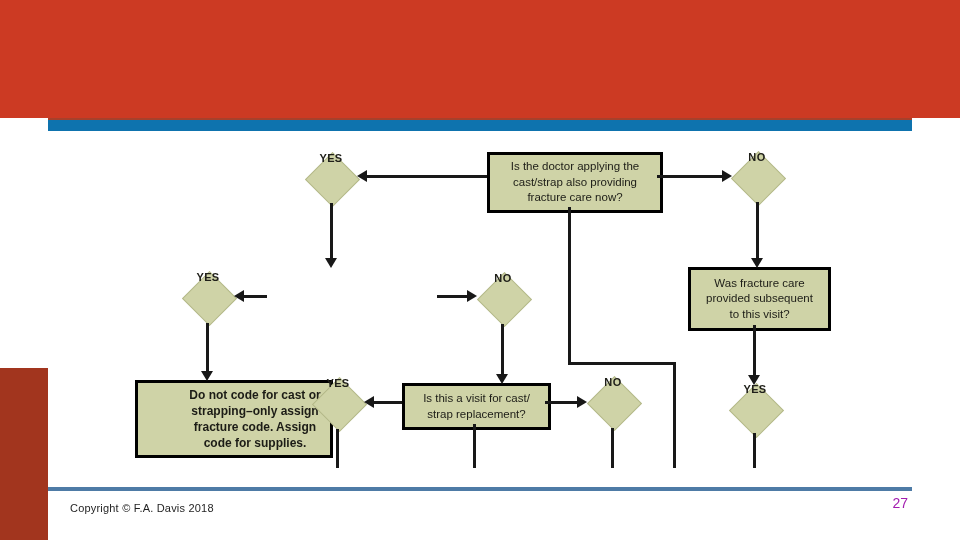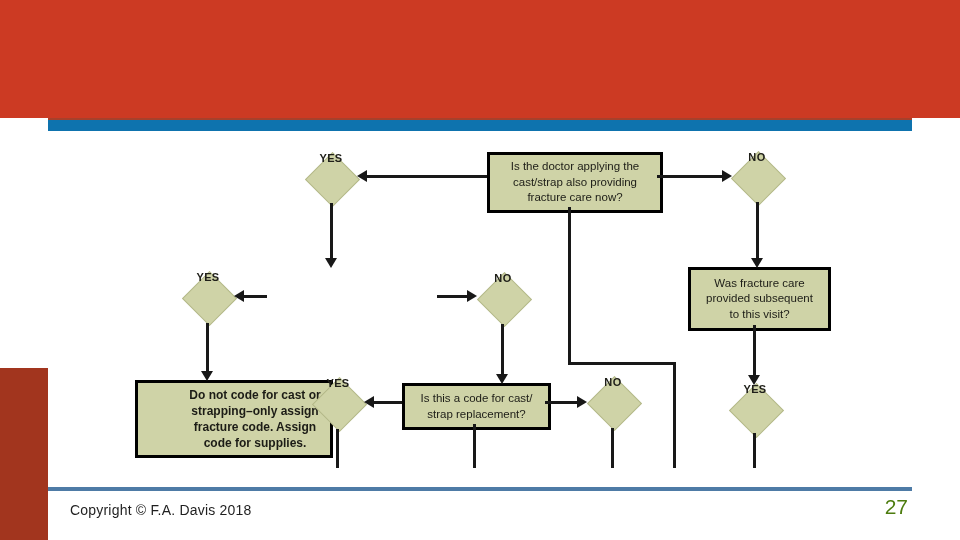--- a/index.html
+++ b/index.html
@@ -6,22 +6,22 @@
   .slide{position:relative;width:960px;height:540px;overflow:hidden;background:#ffffff;
          font-family:"Liberation Sans",sans-serif;}
   .abs{position:absolute;}
 
   
   .top-banner{left:0;top:0;width:960px;height:118px;background:#cc3a23;}
   .title-bar{left:48px;top:118px;width:864px;height:11px;background:#0e73ae;
              border-top:2px solid #a7402b;}
   .left-accent{left:0;top:368px;width:48px;height:172px;background:#a2351e;}
   .footer-rule{left:48px;top:487px;width:864px;height:4px;background:#4e7ba6;}
-  .copyright{left:70px;top:502px;font-size:14px;color:#1f1f1f;letter-spacing:.2px;}
-  .page-num{right:52px;top:495px;font-size:21px;color:#4d7c0f;}
+  .copyright{left:70px;top:502px;font-size:11px;color:#1f1f1f;letter-spacing:.2px;}
+  .page-num{right:52px;top:495px;font-size:14px;color:#a21caf;}
 
   
   .fc{position:absolute;inset:0;}
   .fc-box{position:absolute;background:#cfd3a7;border:3px solid #000000;
           display:flex;align-items:center;justify-content:center;text-align:center;
           color:#1c1c16;font-size:11.5px;line-height:15.5px;}
   .fc-box .txt{white-space:pre-line;}
   .fc-box.bold{font-weight:bold;font-size:12px;}
   .diamond{position:absolute;width:52px;height:52px;display:flex;align-items:flex-start;
            justify-content:center;}
@@ -60,21 +60,21 @@
 provided subsequent
 to this visit?</span>
     </div>
     <div class="fc-box bold" style="left:135px;top:380px;width:150px;height:72px;line-height:16px;padding-left:42px;">
       <span class="txt">Do not code for cast or
 strapping–only assign
 fracture code. Assign
 code for supplies.</span>
     </div>
     <div class="fc-box" style="left:402px;top:383px;width:143px;height:41px;">
-      <span class="txt">Is this a code for cast/
+      <span class="txt">Is this a visit for cast/
 strap replacement?</span>
     </div>
 
     <div class="diamond" style="left:305px;top:152px;">
       <span class="shape"></span>
       <span class="lbl">YES</span>
     </div>
     <div class="diamond" style="left:731px;top:151px;">
       <span class="shape"></span>
       <span class="lbl">NO</span>

